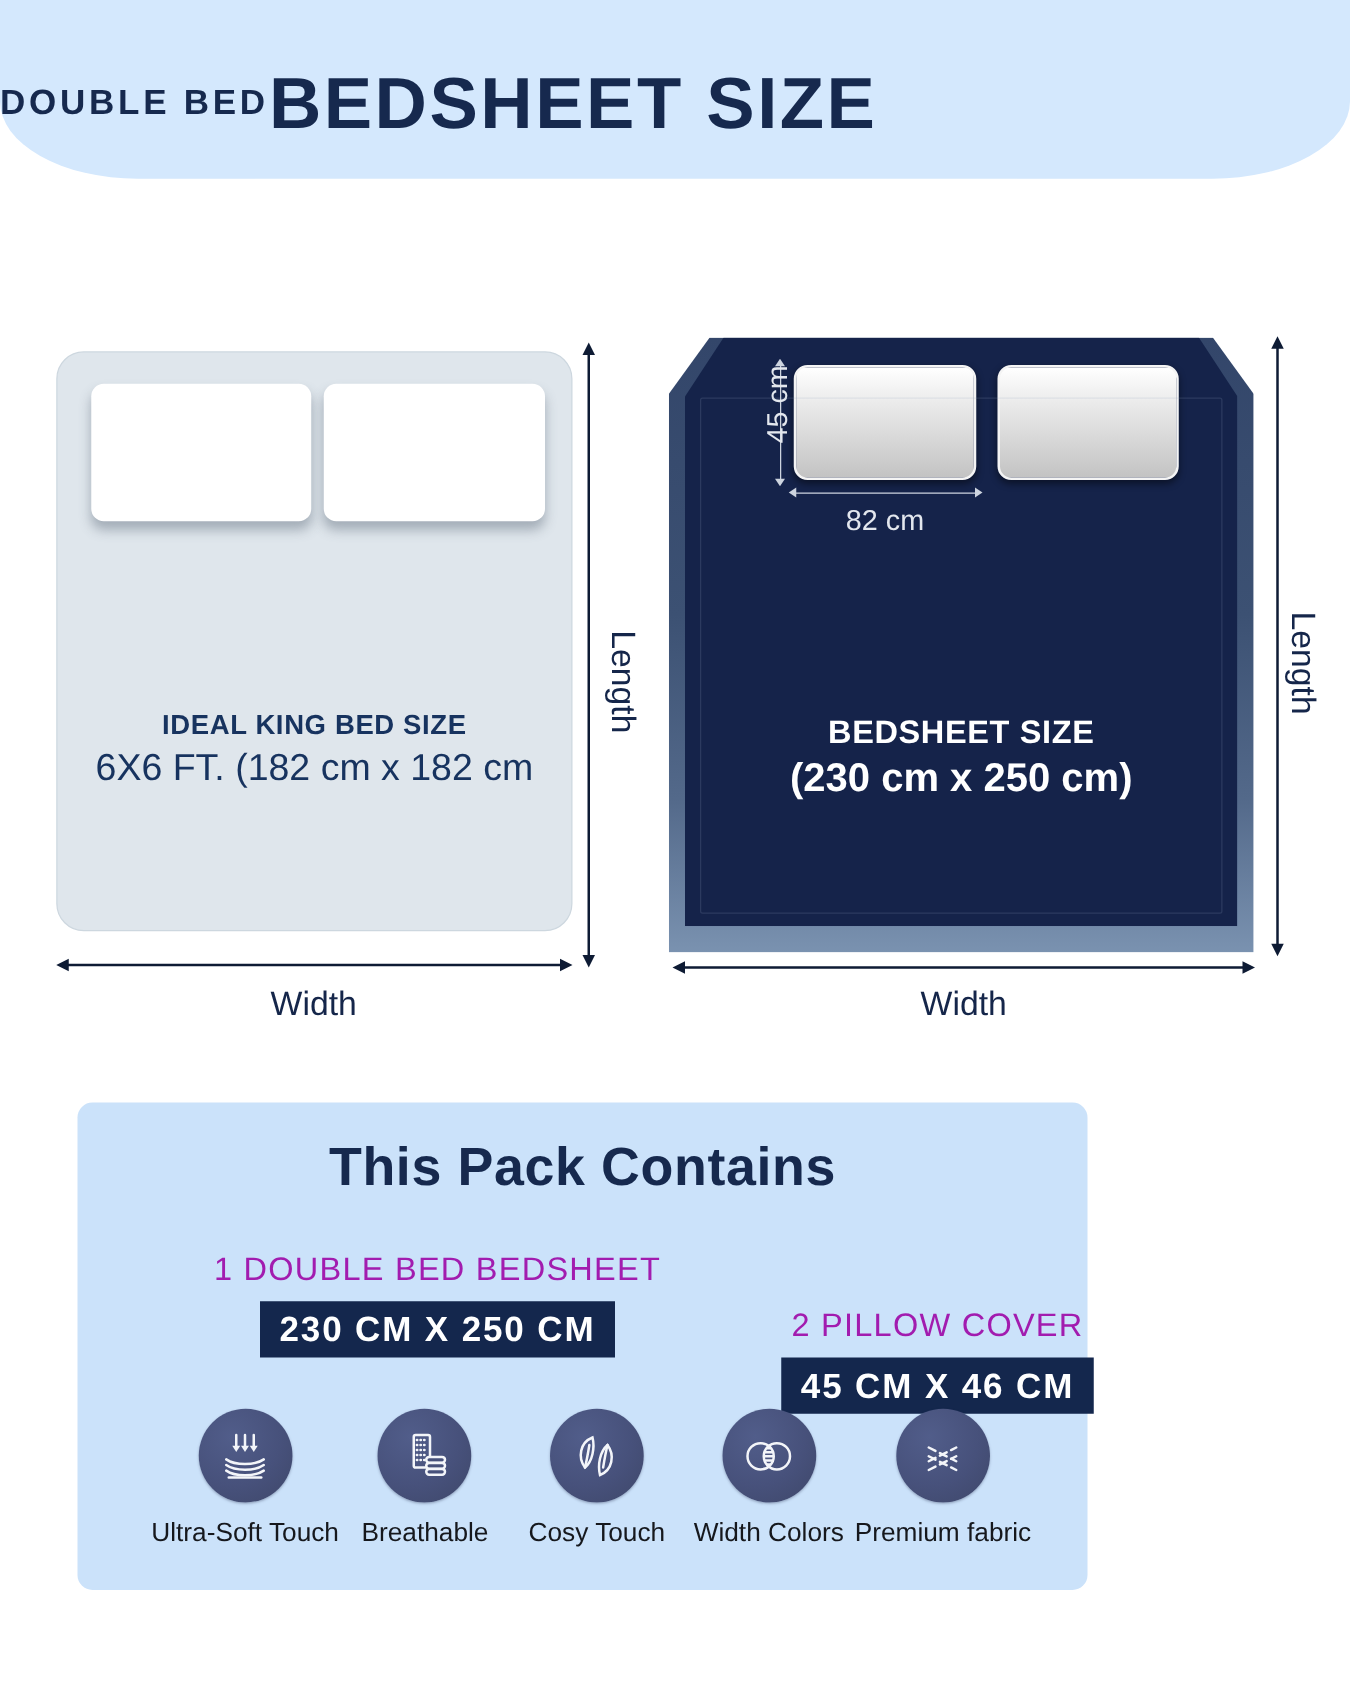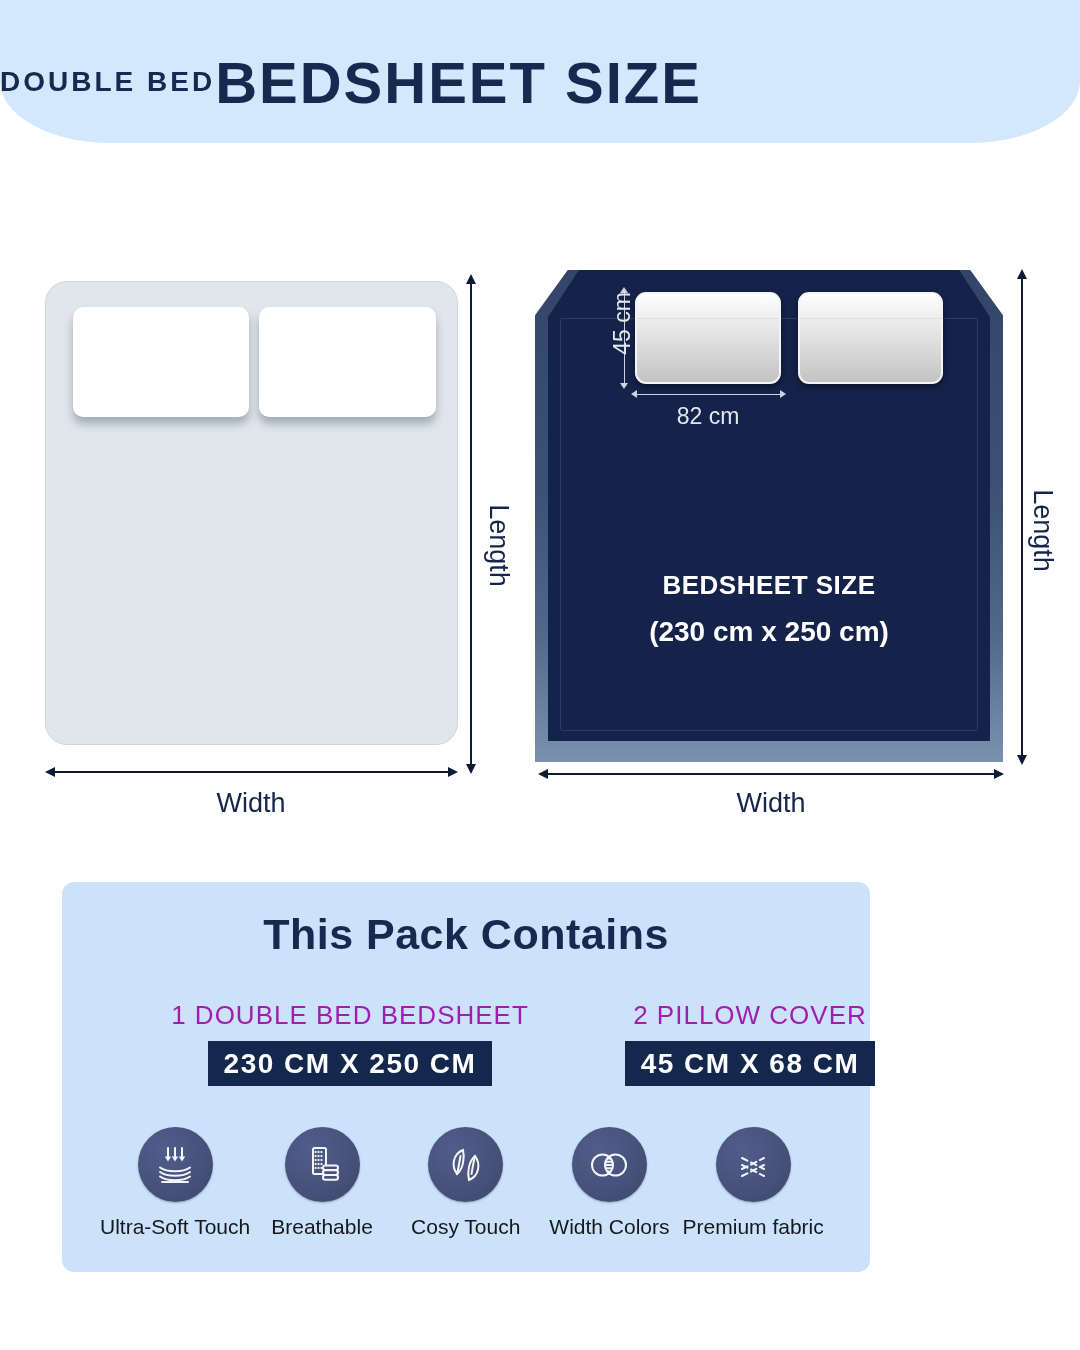--- a/index.html
+++ b/index.html
@@ -75,21 +75,21 @@
     position:absolute; width:0; border-left:1.6px solid #cdd4df;
   }
   .vdash::before, .vdash::after { content:""; position:absolute; left:-4.6px; width:0; height:0; border:4px solid transparent; }
   .vdash::before { top:-5px; border-bottom:6px solid #cdd4df; border-top:none; }
   .vdash::after  { bottom:-5px; border-top:6px solid #cdd4df; border-bottom:none; }
   .vdash-45 { left:76px; top:22px; height:92px; }
   .wdash-68 { left:88px; top:124px; width:145px; }
 
   .sheet-text { position:absolute; left:0; top:300px; width:100%; text-align:center; color:#ffffff; }
   .sheet-text-line1 { font-size:26px; font-weight:700; letter-spacing:0.5px; }
-  .sheet-text-line2 { font-size:28px; font-weight:700; margin-top:15px; }
+  .sheet-text-line2 { font-size:32px; font-weight:700; margin-top:3px; }
 
   
   .varrow { position:absolute; width:0; border-left:2px solid #0e1b34; }
   .varrow::before, .varrow::after { content:""; position:absolute; left:-6px; width:0; height:0; border:5px solid transparent; }
   .varrow::before { top:-9px; border-bottom:10px solid #0e1b34; border-top:none; }
   .varrow::after  { bottom:-9px; border-top:10px solid #0e1b34; border-bottom:none; }
   .harrow { position:absolute; height:0; border-top:2px solid #0e1b34; }
   .harrow::before, .harrow::after { content:""; position:absolute; top:-6px; width:0; height:0; border:5px solid transparent; }
   .harrow::before { left:-9px; border-right:10px solid #0e1b34; border-left:none; }
   .harrow::after  { right:-9px; border-left:10px solid #0e1b34; border-right:none; }
@@ -103,24 +103,24 @@
     background:#cbe2fa; border-radius:12px;
   }
   .panel-title { position:absolute; left:0; top:28px; width:100%; text-align:center;
     color:#16294e; font-size:43px; font-weight:800; letter-spacing:0.5px; }
 
   .pack-item { position:absolute; top:118px; text-align:center; }
   .pack-item .item-label { color:#a21caf; font-size:26px; font-weight:500; letter-spacing:1px; white-space:nowrap; }
   .pack-item .item-badge { display:inline-block; margin-top:10px; background:#14274d; color:#ffffff;
     font-size:28px; font-weight:600; letter-spacing:1.5px; padding:7px 16px 6px; }
   .pack-item.i1 { left:88px; width:400px; }
-  .pack-item.i2 { left:508px; width:360px; }
-
-  
-  .features { position:absolute; left:38px; right:45px; top:245px; display:flex; justify-content:center; }
+  .pack-item.i2 { left:508px; width:360px;margin-top:45px; }
+
+  
+  .features { position:absolute; left:59px; right:45px; top:245px; display:flex; justify-content:center; }
   .feature { width:165px; display:flex; flex-direction:column; align-items:center; }
   .feature-circle {
     width:75px; height:75px; border-radius:50%;
     background:radial-gradient(circle at 35% 30%, #515d8a 0%, #47517b 55%, #3e4769 100%);
     box-shadow:0 1px 2px rgba(40,50,80,0.35);
     display:flex; align-items:center; justify-content:center;
   }
   .feature-label { margin-top:13px; color:#16181d; font-size:21px; font-weight:400; white-space:nowrap; }
   .feature svg { width:48px; height:48px; }
   .feature svg * { stroke:#f3f5f9; fill:none; stroke-width:2; stroke-linecap:round; }
@@ -133,20 +133,24 @@
 <div class="canvas">
 
   <div class="header">
     <div class="header-sub">DOUBLE BED</div>
     <div class="header-title">BEDSHEET SIZE</div>
   </div>
 
   <div class="bed">
     <div class="pillow-white p1"></div>
     <div class="pillow-white p2"></div>
+    <div class="bed-text">
+      <div class="bed-text-line1">IDEAL KING BED SIZE</div>
+      <div class="bed-text-line2">6X6 FT. (182  cm x 182 cm</div>
+    </div>
   </div>
   <div class="varrow" style="left:470px; top:283px; height:482px;"></div>
   <div class="axis-label rot" style="left:448px; top:530px; width:100px; text-align:center;">Length</div>
   <div class="harrow" style="left:54px; top:771px; width:395px;"></div>
   <div class="axis-label" style="left:151px; top:788px; width:200px; text-align:center;">Width</div>
 
   <div class="sheet">
     <div class="sheet-under"></div>
     <div class="sheet-main">
       <div class="pillow-gray p1"></div>
@@ -168,21 +172,21 @@
 
   <div class="panel">
     <div class="panel-title">This Pack Contains</div>
 
     <div class="pack-item i1">
       <div class="item-label">1 DOUBLE BED BEDSHEET</div>
       <div class="item-badge">230 CM X 250 CM</div>
     </div>
     <div class="pack-item i2">
       <div class="item-label">2 PILLOW COVER</div>
-      <div class="item-badge">45 CM X 68 CM</div>
+      <div class="item-badge">45 CM X 46 CM</div>
     </div>
 
     <div class="features">
 
       <div class="feature">
         <div class="feature-circle">
           <svg viewBox="0 0 48 48">
             <line x1="17" y1="7" x2="17" y2="16"></line>
               <polygon class="fill" points="13.8,15.5 20.2,15.5 17,20.5"></polygon>
             <line x1="24" y1="7" x2="24" y2="16"></line>

